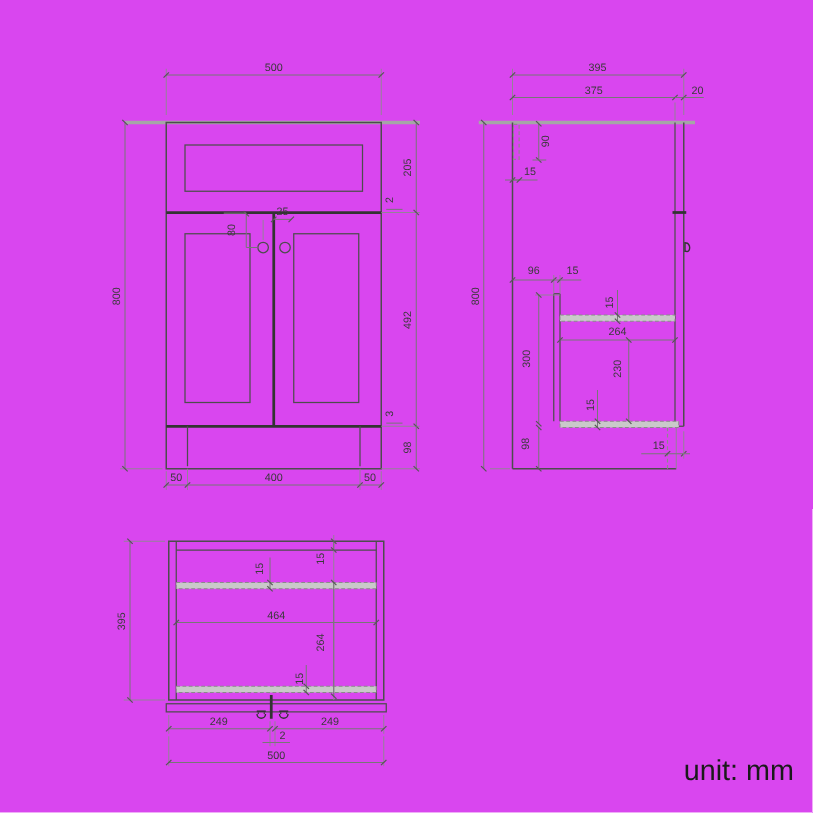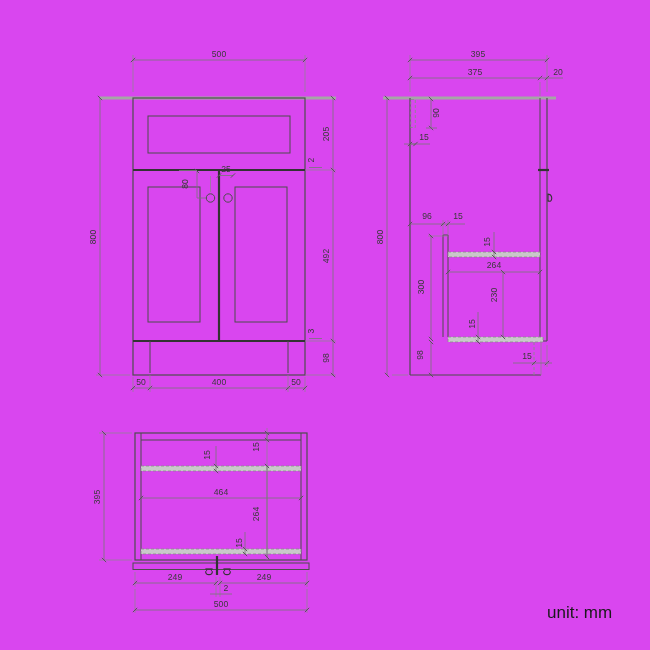--- a/index.html
+++ b/index.html
@@ -9,21 +9,21 @@
   svg text{font-family:"Liberation Sans", sans-serif;font-size:8.6px;fill:#3a3a3a;}
   .outline{fill:none;stroke:#4d4d4d;stroke-width:1.2;}
   .thin{fill:none;stroke:#4d4d4d;stroke-width:1;}
   .heavy{stroke:#333333;stroke-width:2.2;fill:none;}
   .surface{stroke:#a6a6a6;stroke-width:2.8;fill:none;}
   .dim{stroke:#777777;stroke-width:0.8;fill:none;}
   .ext{stroke:#8a8a8a;stroke-width:0.7;fill:none;}
   .dashed{stroke:#8a8a8a;stroke-width:0.9;fill:none;stroke-dasharray:3 2;}
   .grayfill{fill:#c9c9c9;stroke:#8a8a8a;stroke-width:0.8;stroke-dasharray:3 2;}
   .knob{stroke:#333333;stroke-width:1.1;fill:none;}
-  .unit-label{position:absolute;left:547px;top:603px;font-size:17px;color:#1a1a1a;
+  .unit-label{position:absolute;left:547px;top:603px;font-size:23px;color:#1a1a1a;
               font-family:"Liberation Sans", sans-serif;}
 </style>
 </head>
 <body>
 
 <div class="canvas">
 <svg width="650" height="650" viewBox="0 0 650 650">
   <defs>
     <marker id="tk" markerWidth="9" markerHeight="9" refX="4.5" refY="4.5" orient="auto">
       <path d="M1.8,7.2 L7.2,1.8" stroke="#555555" stroke-width="1.2" fill="none"></path>

